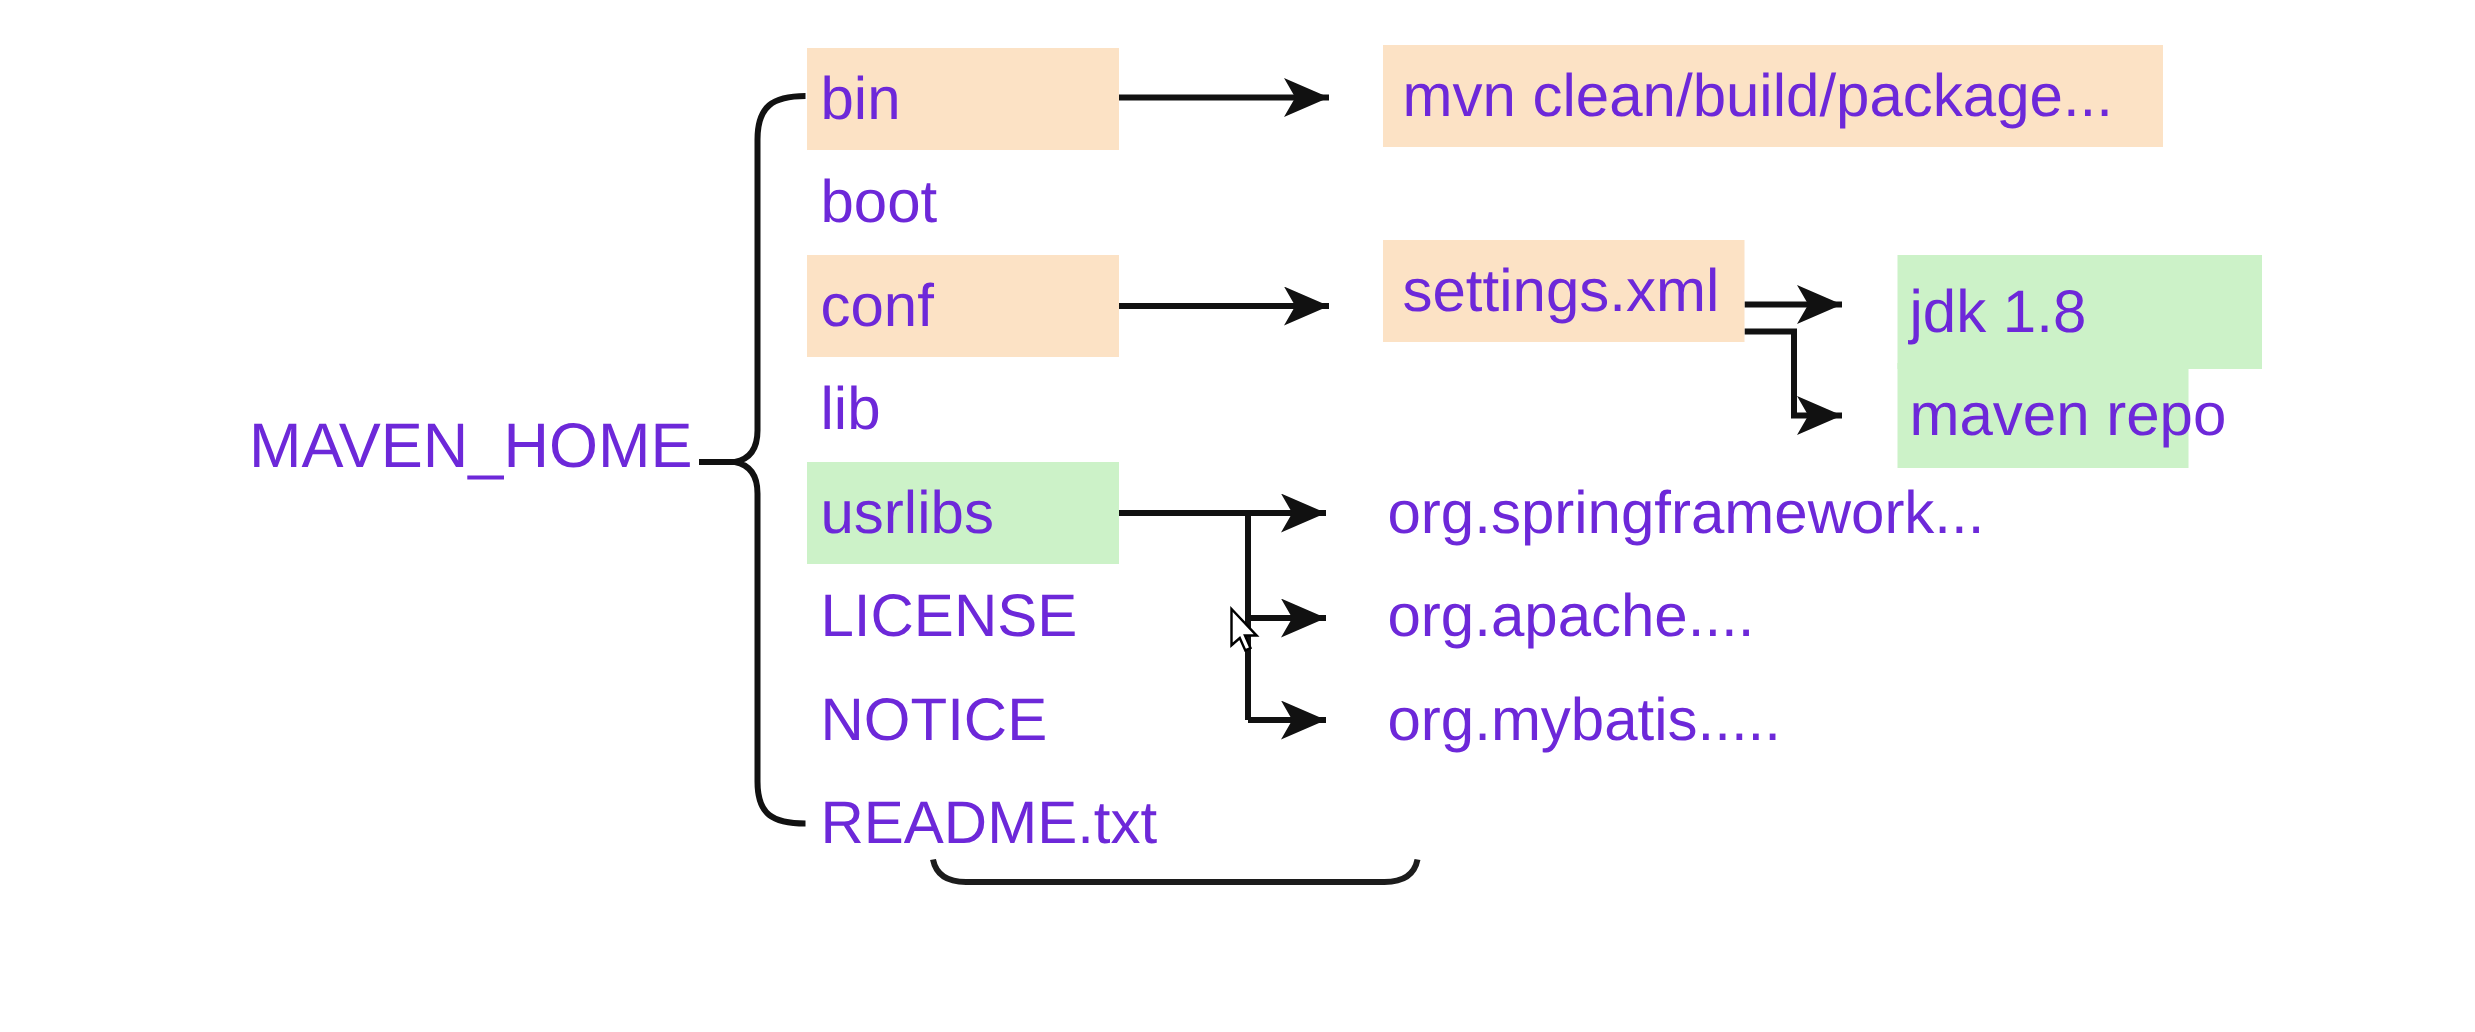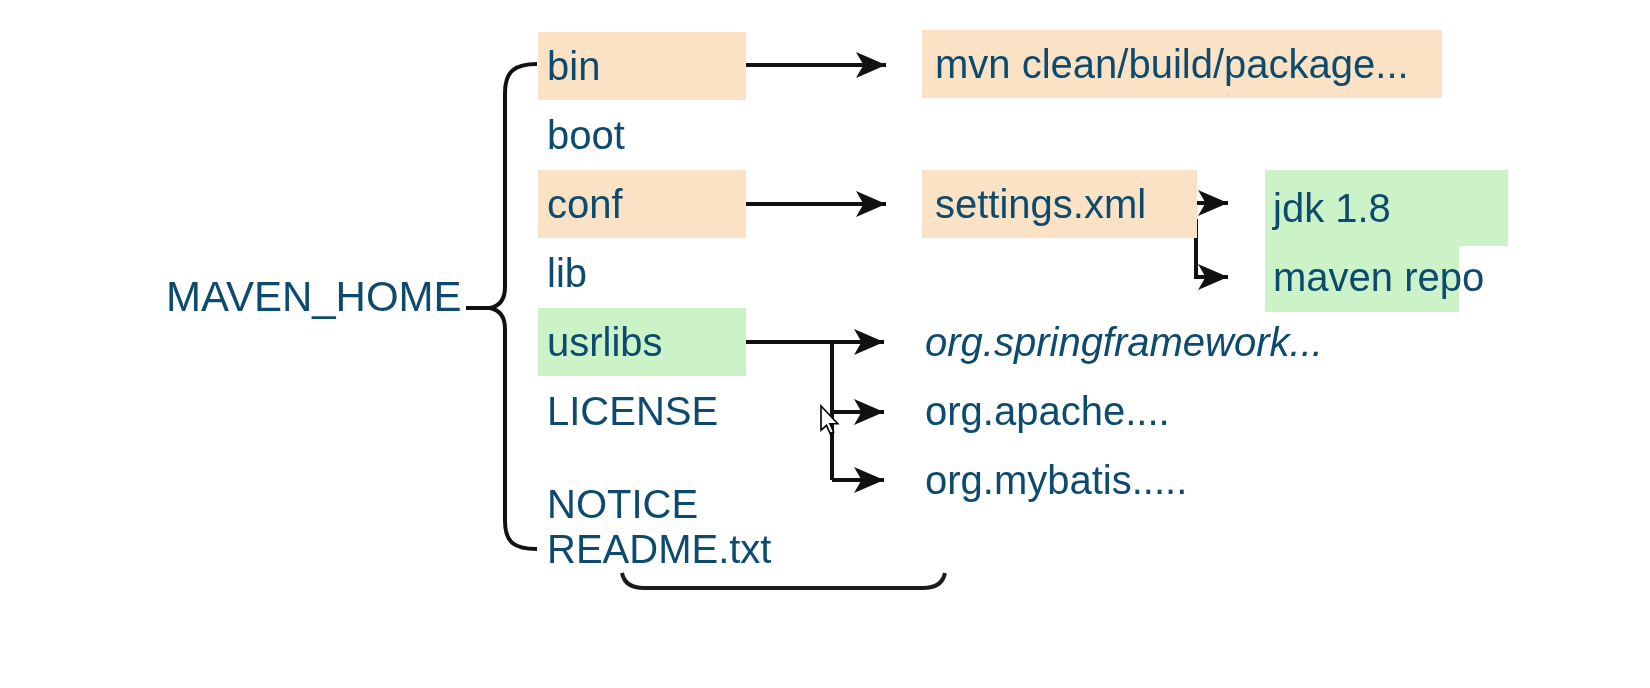--- a/index.html
+++ b/index.html
@@ -13,21 +13,21 @@
   }
   .wires{position:absolute;left:0;top:0;width:1650px;height:688px;}
   .node{
     position:absolute;
     display:flex;
     align-items:center;
     box-sizing:border-box;
     padding-left:9px;
     font-size:40px;
     line-height:1;
-    color:#0c4a6e;
+    color:#6d28d9;
     white-space:nowrap;
   }
   .node.rootlabel{font-size:42px;padding-left:0;}
   .node.rcol{padding-left:13px;}
   .node.gcol{padding-left:8px;}
   .wire{stroke:#111111;stroke-width:4;fill:none;}
   .underbrace{stroke:#1c1c1c;stroke-width:4;fill:none;}
 </style>
 </head>
 <body>
@@ -69,25 +69,25 @@
   </svg>
 
   <div class="node rootlabel" style="left:166px;top:263px;height:68px;">MAVEN_HOME</div>
 
   <div class="node" style="left: 538px; top: 32px; width: 208px; height: 68px; background: rgb(252, 226, 197);">bin</div>
   <div class="node" style="left:538px;top:101px;width:208px;height:68px;">boot</div>
   <div class="node" style="left: 538px; top: 170px; width: 208px; height: 68px; background: rgb(252, 226, 197);">conf</div>
   <div class="node" style="left:538px;top:239px;width:208px;height:68px;">lib</div>
   <div class="node" style="left: 538px; top: 308px; width: 208px; height: 68px; background: rgb(204, 242, 200);">usrlibs</div>
   <div class="node" style="left:538px;top:377px;width:208px;height:68px;">LICENSE</div>
-  <div class="node" style="left:538px;top:470px;width:208px;height:68px;">NOTICE</div>
+  <div class="node" style="left:538px;top:446px;width:208px;height:68px;">NOTICE</div>
   <div class="node" style="left:538px;top:515px;width:240px;height:68px;">README.txt</div>
 
   <div class="node rcol" style="left: 922px; top: 30px; width: 520px; height: 68px; background: rgb(252, 226, 197);">mvn clean/build/package...</div>
-  <div class="node rcol" style="left: 922px; top: 170px; width: 275px; height: 68px; background: rgb(252, 226, 197);">settings.xml</div>
+  <div class="node rcol" style="left: 922px; top: 160px; width: 241px; height: 68px; background: rgb(252, 226, 197);">settings.xml</div>
   <div class="node gcol" style="left: 1265px; top: 170px; width: 243px; height: 76px; background: rgb(204, 242, 200);">jdk 1.8</div>
   <div class="node gcol" style="left: 1265px; top: 242px; width: 194px; height: 70px; background: rgb(204, 242, 200);">maven repo</div>
 
-  <div class="node" style="left:925px;top:308px;height:68px;padding-left:0;font-style:italic;">org.springframework...</div>
+  <div class="node" style="left:925px;top:308px;height:68px;padding-left:0;">org.springframework...</div>
   <div class="node" style="left:925px;top:377px;height:68px;padding-left:0;">org.apache....</div>
   <div class="node" style="left:925px;top:446px;height:68px;padding-left:0;">org.mybatis.....</div>
 
 </div>
 
 </body></html>

